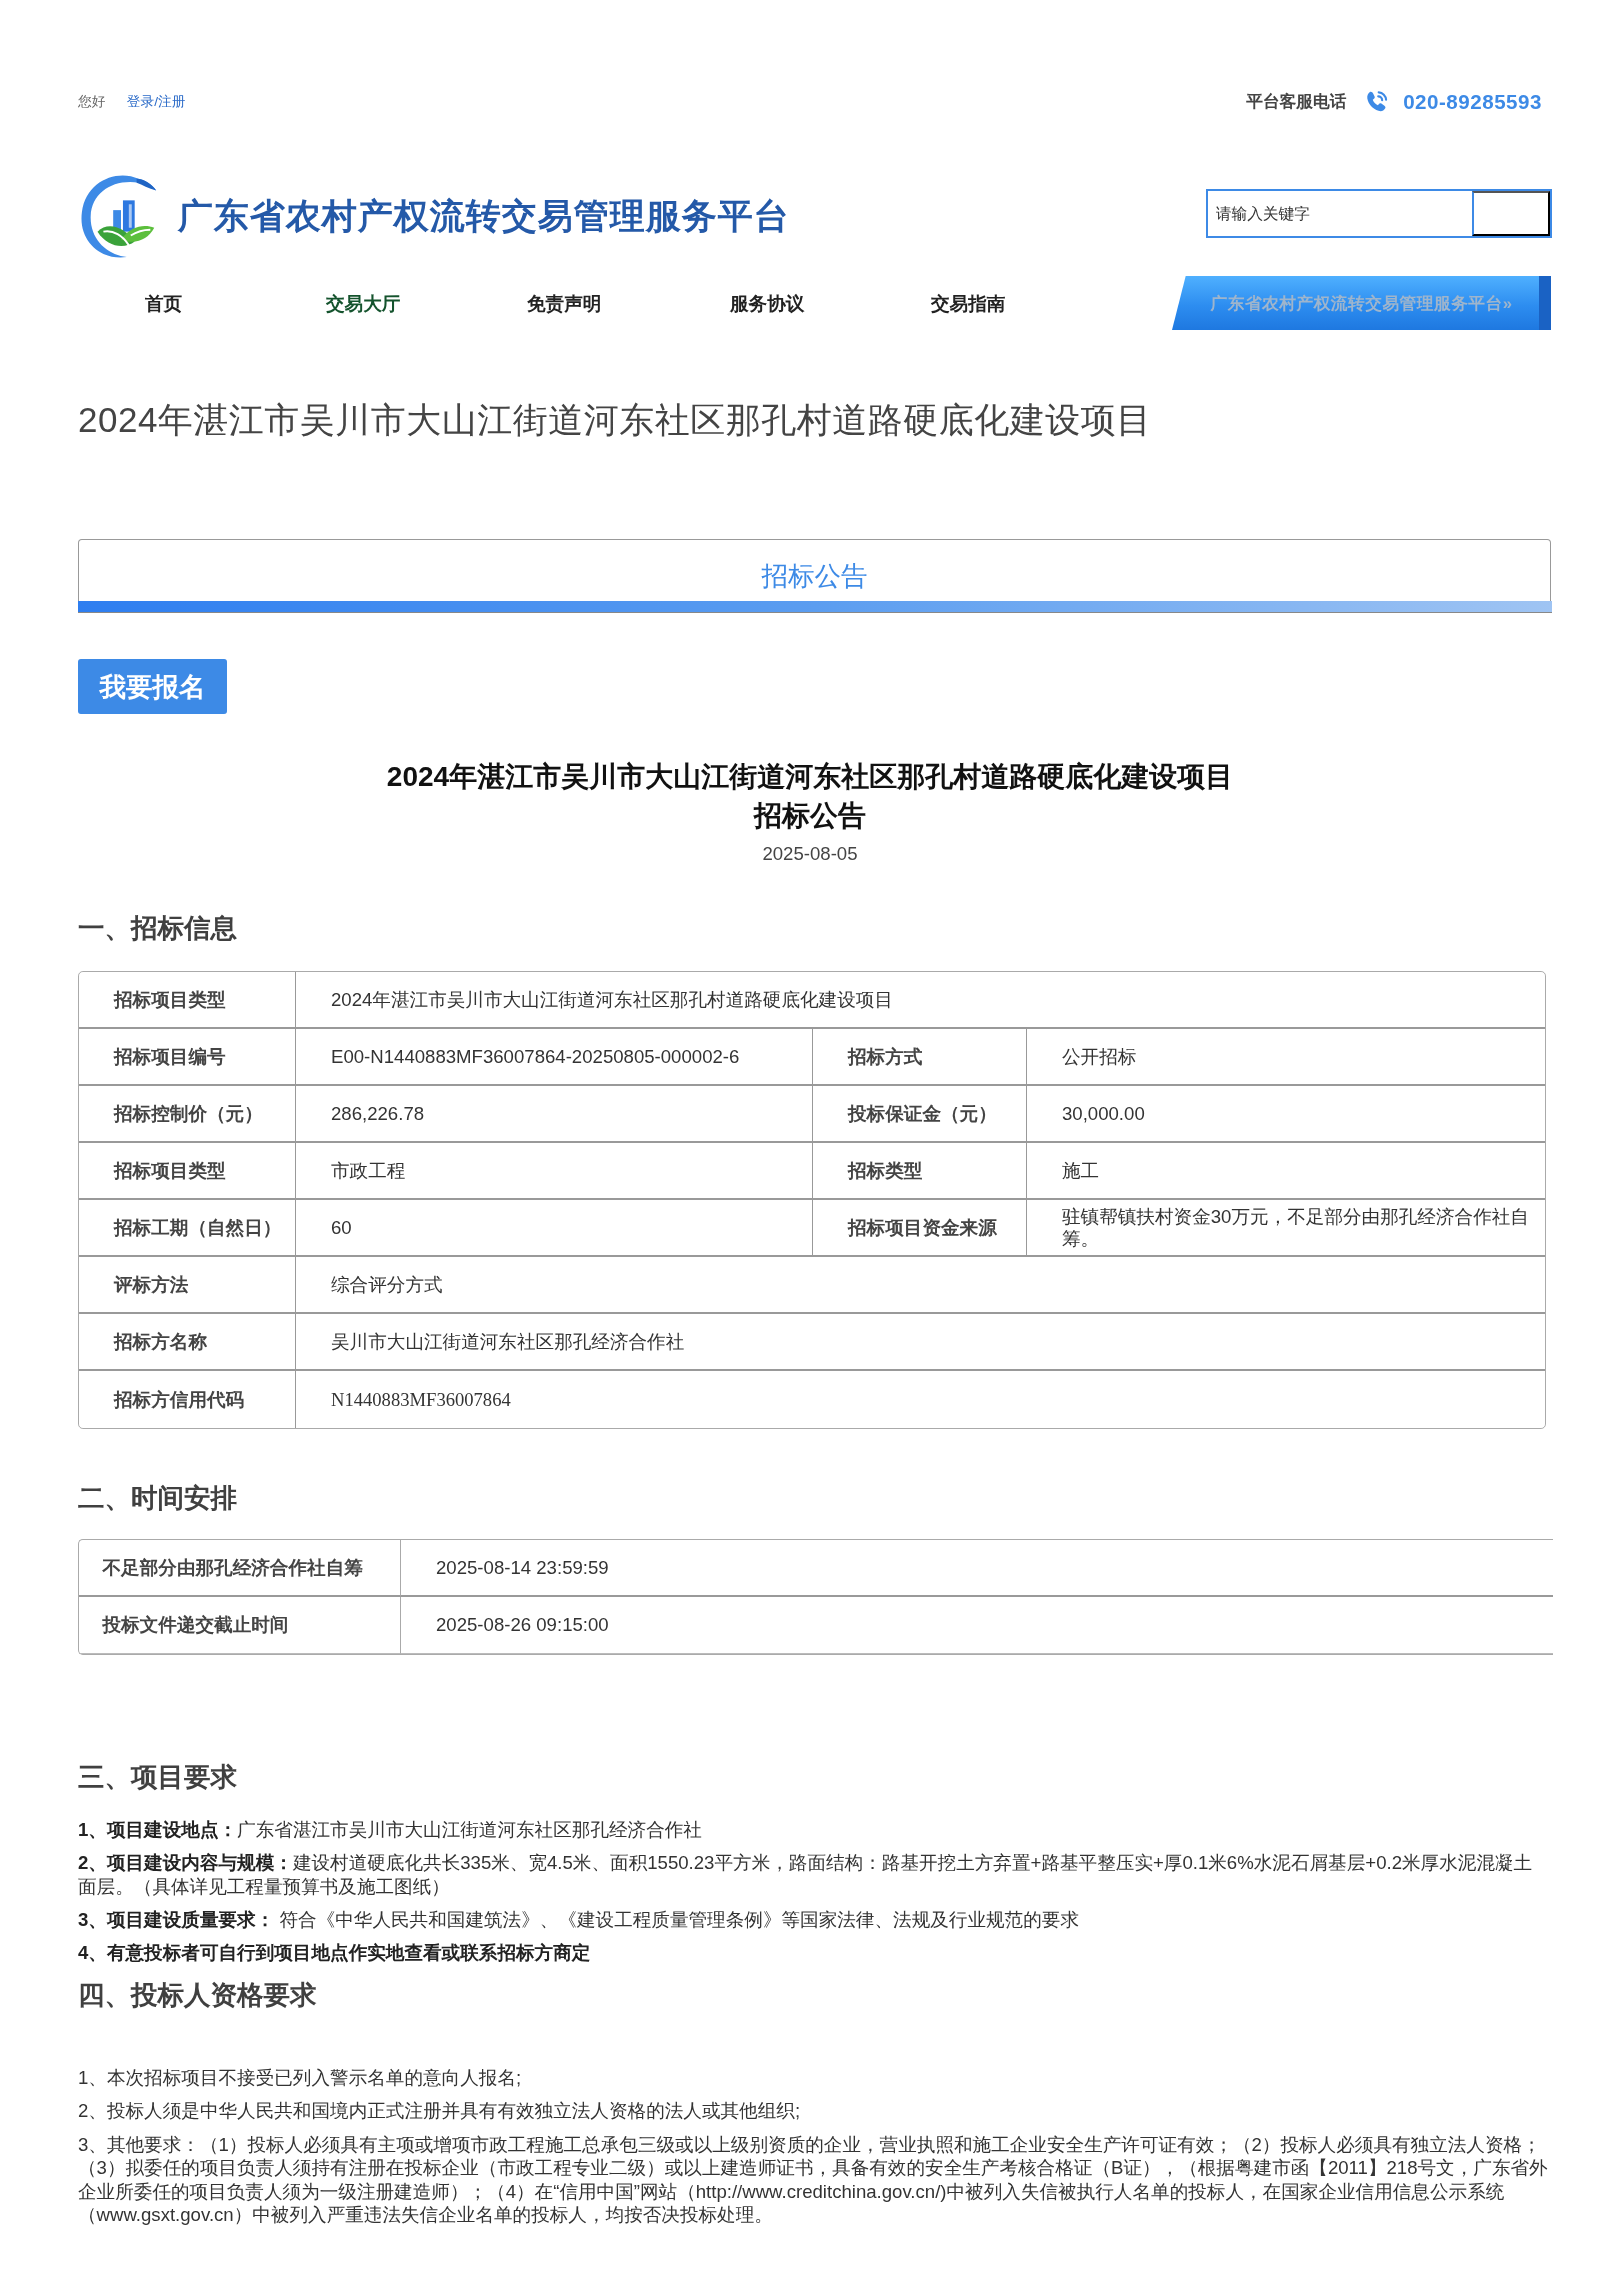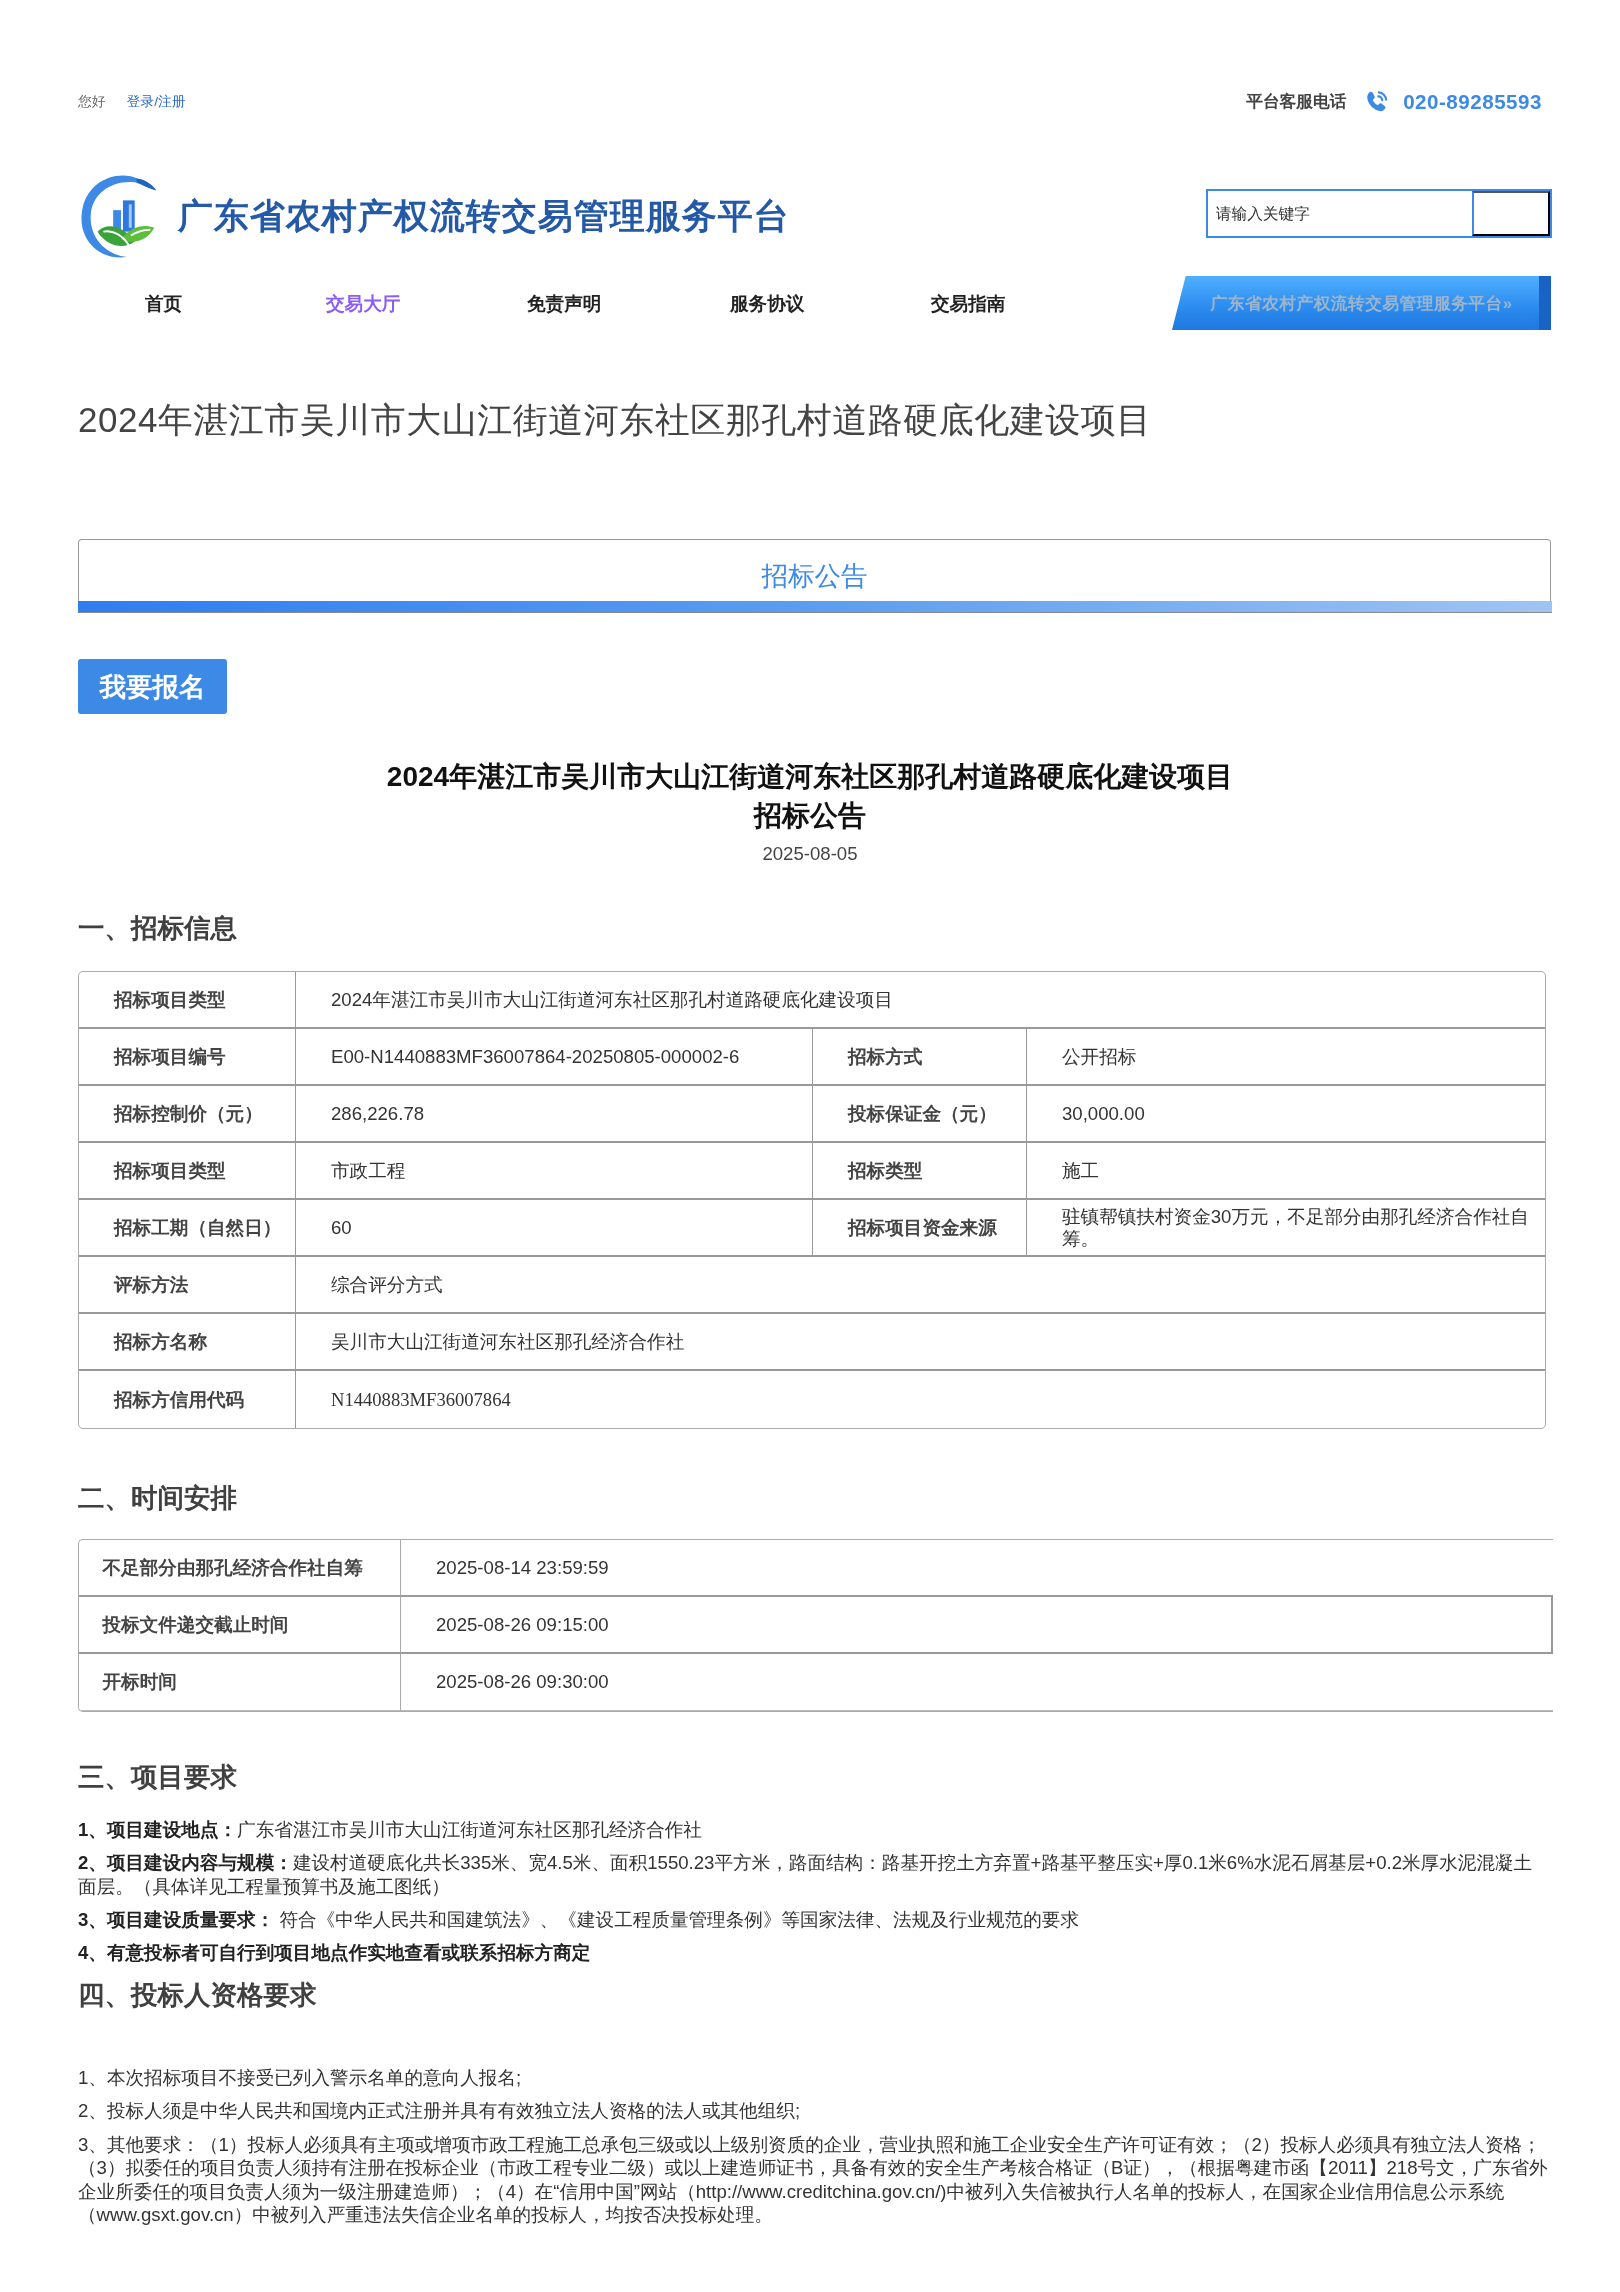--- a/index.html
+++ b/index.html
@@ -18,21 +18,21 @@
   .logo-icon { width: 86px; height: 90px; }
   .logo-text { font-size: 35px; font-weight: bold; color: #2459a8; margin-left: 13.7px; letter-spacing: 1px; }
 
   .search { position: absolute; left: 1206px; top: 189px; width: 346px; height: 49px; border: 2.9px solid #3d8ae6; display: flex; }
   .search input { flex: 1; border: none; outline: none; font-size: 15.7px; padding-left: 7.8px; color: #1d4ed8; font-family: "DejaVu Sans", sans-serif; }
   .search input::placeholder { color: #333; }
   .search .search-btn { width: 78px; border-left: 2.9px solid #3d8ae6; background: #fff; cursor: pointer; }
 
   .nav { position: absolute; left: 78px; top: 276px; width: 1473px; height: 54px; }
   .nav .item { position: absolute; top: 14.7px; font-size: 18.6px; font-weight: bold; color: #222; cursor: pointer; }
-  .nav .item.muted { color: #8b5cf6; }
+  .nav .item.muted { color: #14532d; }
   .nav .banner { position: absolute; right: 0; top: 0; width: 379px; height: 54px; background: linear-gradient(180deg, #4fb0ff 0%, #2d8df0 55%, #1e78e0 100%); clip-path: polygon(13.7px 0, 100% 0, 100% 100%, 0 100%); display: flex; align-items: center; justify-content: center; cursor: pointer; }
   .nav .banner::after { content: ""; position: absolute; right: 0; top: 0; width: 11.8px; height: 100%; background: #1a62c4; }
   .nav .banner span { font-size: 16.7px; font-weight: bold; color: #9fb5cc; letter-spacing: 0.5px; }
 
   .page-title { position: absolute; left: 78px; top: 397px; font-size: 35px; color: #444; font-weight: normal; letter-spacing: 0.5px; }
 
   .tab-box { position: absolute; left: 78px; top: 539px; width: 1473px; height: 74px; border: 1.5px solid #999; border-radius: 3.9px 3.9px 0 0; border-bottom: none; }
   .tab-box .tab-label { position: absolute; left: 0; right: 0; top: 17.6px; text-align: center; font-size: 26.5px; color: #3d8ae6; }
   .tab-box .tab-bar { position: absolute; left: -1.5px; right: -1.5px; bottom: 0; height: 11.8px; background: linear-gradient(90deg, #2e7ef0 0%, #5b9df0 50%, #9fc4f3 100%); border-bottom: 1.5px solid #888; }
 
@@ -183,24 +183,20 @@
 <table class="sched">
   <tbody>
       <tr>
     <td class="lab">不足部分由那孔经济合作社自筹</td>
     <td class="val">2025-08-14 23:59:59</td>
   </tr>
   <tr>
     <td class="lab">投标文件递交截止时间</td>
     <td class="val">2025-08-26 09:15:00</td>
   </tr>
-  <tr>
-    <td class="lab">开标时间</td>
-    <td class="val">2025-08-26 09:30:00</td>
-  </tr>
 </tbody>
   </table>
 
 <h2 class="section-h" style="top:1759px">三、项目要求</h2>
 
 <div class="req" style="top:1818px">
   <p><b>1、项目建设地点：</b><span>广东省湛江市吴川市大山江街道河东社区那孔经济合作社</span></p>
   <p><b>2、项目建设内容与规模：</b><span>建设村道硬底化共长335米、宽4.5米、面积1550.23平方米，路面结构：路基开挖土方弃置+路基平整压实+厚0.1米6%水泥石屑基层+0.2米厚水泥混凝土面层。（具体详见工程量预算书及施工图纸）</span></p>
   <p><b>3、项目建设质量要求：</b><span> 符合《中华人民共和国建筑法》、《建设工程质量管理条例》等国家法律、法规及行业规范的要求</span></p>
   <p><b>4、有意投标者可自行到项目地点作实地查看或联系招标方商定</b><span></span></p>

